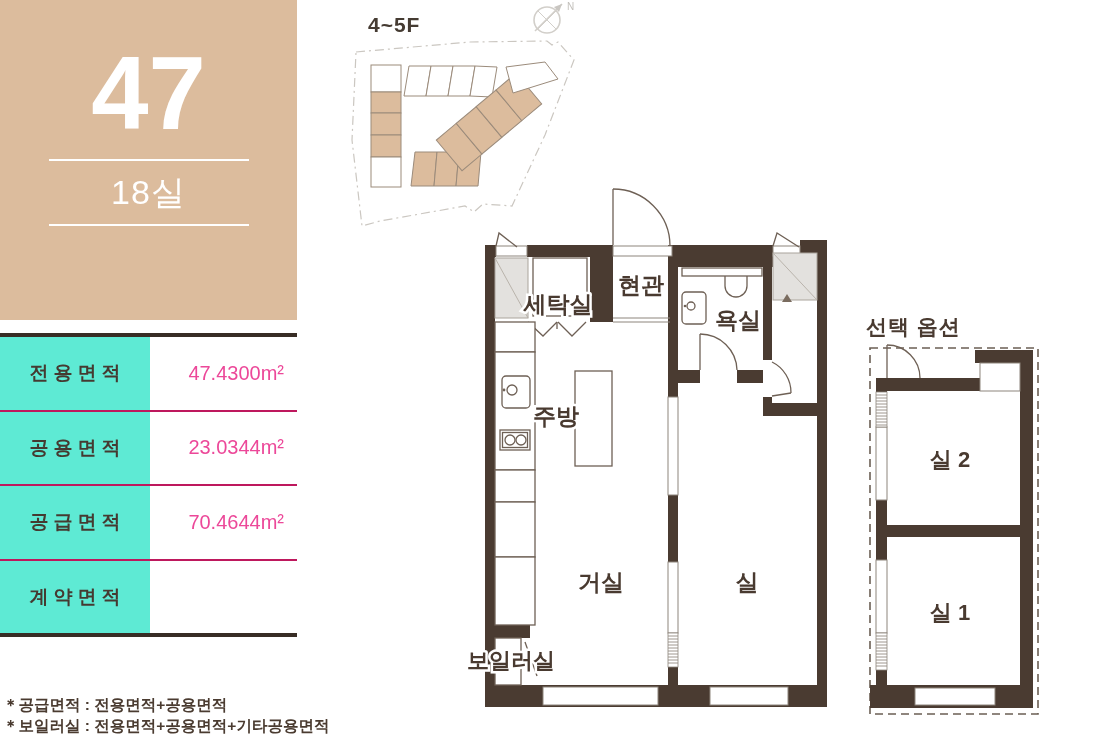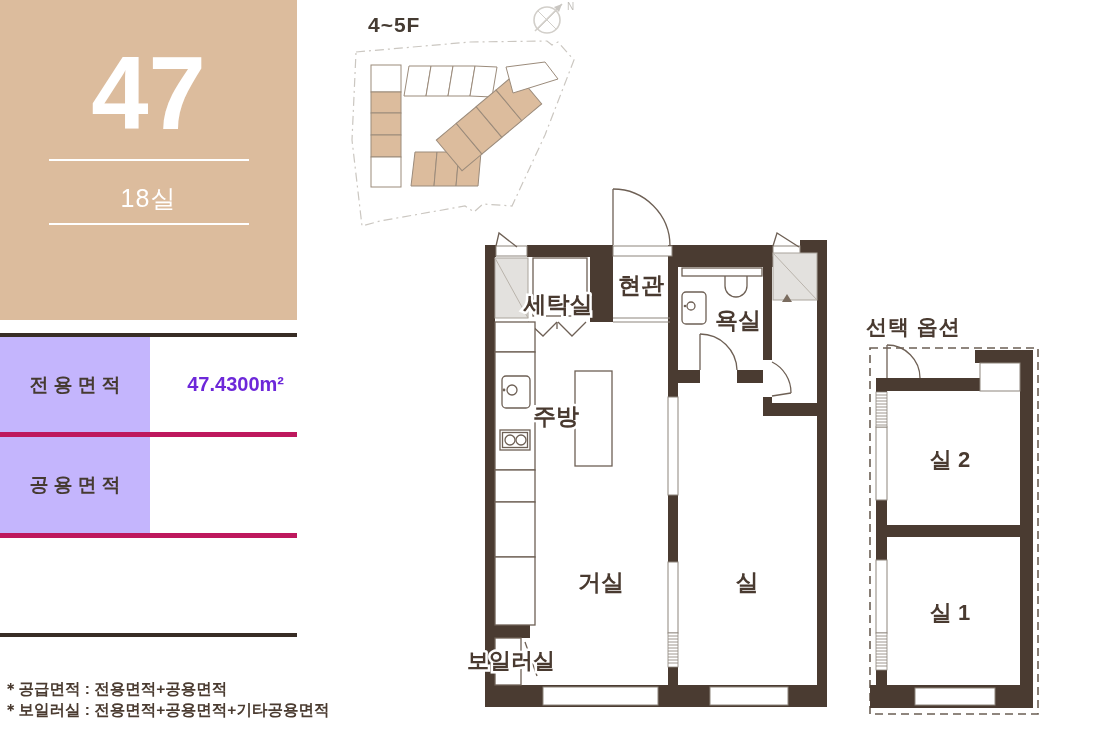--- a/index.html
+++ b/index.html
@@ -6,34 +6,34 @@
   .page{position:relative;width:1100px;height:749px;background:#fff;overflow:hidden;
         font-family:"Liberation Sans","DejaVu Sans",sans-serif;color:#493a30;}
   .abs{position:absolute;}
 
   
   .unit-badge{left:0;top:0;width:297px;height:320px;background:var(--accent,#dcbc9d);
       display:flex;flex-direction:column;align-items:center;justify-content:flex-start;}
   .unit-number{margin-top:42px;font-size:103px;font-weight:700;color:#fff;line-height:1;letter-spacing:0;}
   .badge-line{width:200px;height:2px;background:#fff;}
   .line1{margin-top:14px;}
-  .unit-rooms{font-size:25px;color:#fff;padding:21px 0 8px 0;letter-spacing:1px;}
+  .unit-rooms{font-size:34px;color:#fff;padding:9px 0 8px 0;letter-spacing:1px;}
 
   
   .area-table{left:0;top:333px;width:297px;height:304px;border-top:4px solid #382d25;
       border-bottom:4px solid #382d25;display:flex;flex-direction:column;box-sizing:border-box;}
-  .arow{flex:1;display:flex;border-top:5px solid #be185d;}
+  .arow{flex:1;display:flex;border-top:2px solid #be185d;}
   .arow:first-child{border-top:none;}
-  .al{width:150px;background:#c4b5fd;display:flex;align-items:center;justify-content:center;
+  .al{width:150px;background:#5eead4;display:flex;align-items:center;justify-content:center;
       font-size:19px;font-weight:600;letter-spacing:5px;padding-left:5px;box-sizing:border-box;color:#453a31;}
   .av{flex:1;display:flex;align-items:center;justify-content:flex-end;padding-right:13px;
-      font-size:20px;color:#6d28d9;font-weight:bold;}
-
-  
-  .notes{left:3px;top:678px;font-size:15.5px;font-weight:600;line-height:21px;color:#4a3b30;}
+      font-size:20px;color:#ec4899;}
+
+  
+  .notes{left:3px;top:694px;font-size:15.5px;font-weight:600;line-height:21px;color:#4a3b30;}
 
   
   .rlabel{font-family:"Liberation Sans","DejaVu Sans",sans-serif;font-size:23px;font-weight:600;
       fill:#493a30;stroke:#ffffff;stroke-width:5px;paint-order:stroke;text-anchor:middle;}
   .rlabel-sm{font-size:22px;}
   .plan-title{font-family:"Liberation Sans","DejaVu Sans",sans-serif;font-size:21px;font-weight:700;
       fill:#493a30;letter-spacing:1px;}
   .floor-tag{font-family:"Liberation Sans","DejaVu Sans",sans-serif;font-size:21px;font-weight:600;
       fill:#453b32;letter-spacing:1px;}
   .compass-n{font-family:"Liberation Sans","DejaVu Sans",sans-serif;font-size:10px;fill:#c2bfba;}
@@ -62,22 +62,28 @@
     <div class="badge-line"></div>
   </div>
 
   <div class="abs area-table">
     <div class="arow">
       <div class="al">전용면적</div>
       <div class="av">47.4300m²</div>
     </div>
     <div class="arow">
       <div class="al">공용면적</div>
-    </div>
-    <div class="arow">
+      <div class="av">23.0344m²</div>
+    </div>
+    <div class="arow">
+      <div class="al">공급면적</div>
+      <div class="av">70.4644m²</div>
+    </div>
+    <div class="arow">
+      <div class="al">계약면적</div>
     </div>
   </div>
 
   <div class="abs notes">
     <div>＊공급면적 : 전용면적+공용면적</div>
     <div>＊보일러실 : 전용면적+공용면적+기타공용면적</div>
   </div>
 
   <svg class="abs" style="left:343px;top:0;width:350px;height:252px" viewBox="343 0 350 252">
     <text x="368" y="32" class="floor-tag">4~5F</text>

